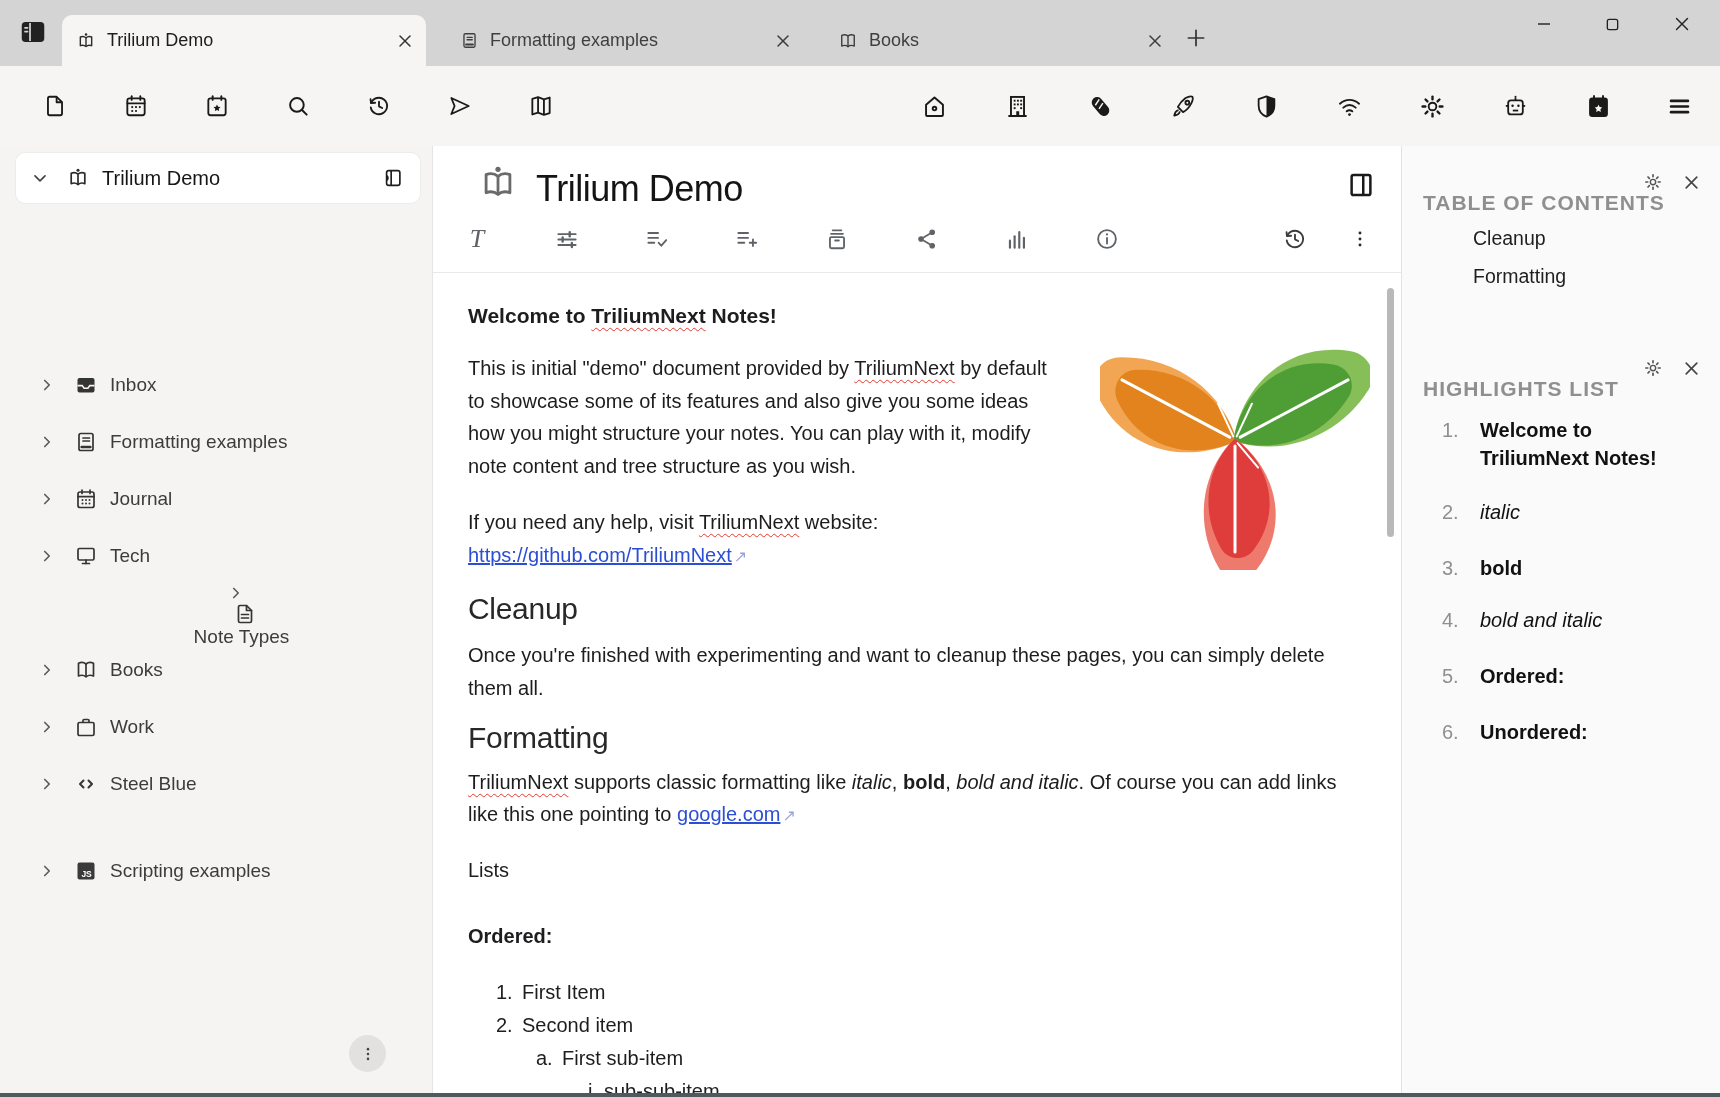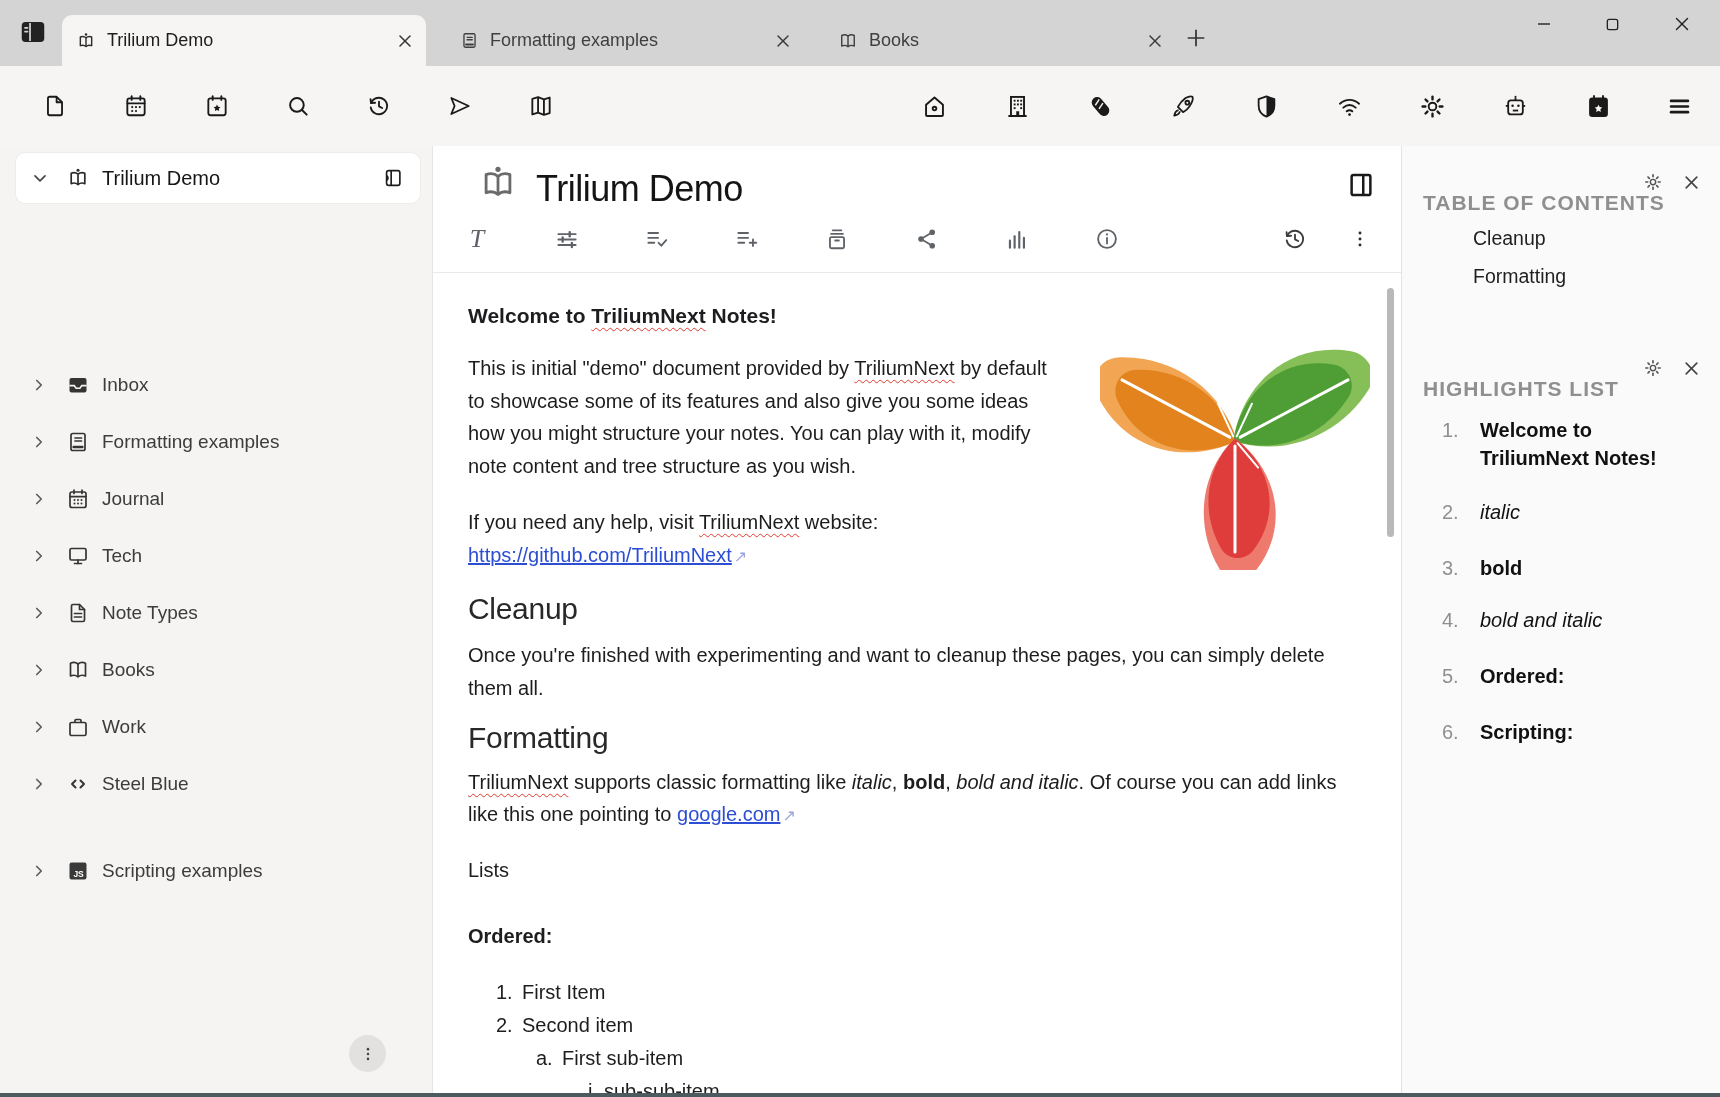--- a/index.html
+++ b/index.html
@@ -21,21 +21,21 @@
   .tbtn{width:28px;height:28px;display:flex;align-items:center;justify-content:center;}
   #left-icons{position:absolute;left:41px;top:26px;display:flex;gap:53px;}
   #launcher-icons{position:absolute;left:920px;top:26px;display:flex;gap:55px;}
   #quick-search{position:absolute;left:595px;top:84px;width:257px;height:45px;background:#e9e7e6;border-radius:9px;display:flex;align-items:center;padding:0 14px 0 20px;box-sizing:border-box;}
   #quick-search input{flex:1;border:none;background:transparent;outline:none;font-size:17.5px;color:#444;font-family:"Liberation Sans",sans-serif;}
   #quick-search input::placeholder{color:#8e8c8b;}
   
   #sidebar{left:0;top:146px;width:433px;height:951px;background:#f5f4f3;border-right:1px solid #e7e5e4;box-sizing:border-box;}
   #tree-root{position:absolute;left:16px;top:7px;width:404px;height:50px;background:#fff;border-radius:9px;display:flex;align-items:center;box-shadow:0 0 0 1px #ececeb;}
   #tree-root .rlabel{font-size:20px;color:#161616;margin-left:12px;flex:1;}
-  .trow{position:absolute;left:0;width:433px;height:57px;display:flex;align-items:center;padding-left:30px;box-sizing:border-box;}
+  .trow{position:absolute;left:0;width:433px;height:57px;display:flex;align-items:center;padding-left:38px;box-sizing:border-box;}
   .trow .tilabel{font-size:19px;color:#3c3c3c;margin-left:12px;white-space:nowrap;}
   .trow .ticon{margin-left:18px;color:#343434;}
   #tree-dots{position:absolute;left:365px;top:1035px;width:37px;height:37px;border-radius:50%;background:#e3e1e0;display:flex;align-items:center;justify-content:center;}
   
   #notearea{left:433px;top:146px;width:968px;height:951px;background:#fff;}
   #note-title{position:absolute;left:103px;top:22px;font-size:36px;color:#141414;letter-spacing:-0.5px;white-space:nowrap;}
   .ribicon{position:absolute;top:80px;width:26px;height:26px;display:flex;align-items:center;justify-content:center;color:#5f6368;}
   #note-divider{position:absolute;left:0;top:126px;width:968px;border-top:1px solid #e9e9e9;}
   .ctext{position:absolute;color:#1d1d1f;font-size:20px;line-height:32.5px;}
   .h2{position:absolute;font-size:30px;font-weight:400;color:#282828;letter-spacing:-0.3px;}
@@ -445,21 +445,21 @@
         </span>
       <span class="ticon">
           <svg width="24" height="24" viewBox="0 0 24 24" fill="none" stroke="#343434" stroke-width="1.7" stroke-linecap="round">
             <rect x="4" y="4.5" width="16" height="11.5" rx="1.5"></rect>
             <line x1="12" y1="16" x2="12" y2="19.5"></line>
             <line x1="8.5" y1="19.5" x2="15.5" y2="19.5"></line>
           </svg>
         </span>
       <span class="tilabel">Tech</span>
     </div>
-    <div class="trow" style="top:438px;">
+    <div class="trow" style="top:438px;flex-direction:column;">
       <span>
           <svg width="18" height="18" viewBox="0 0 24 24" fill="none" stroke="#5a5a5a" stroke-width="2.2" stroke-linecap="round" stroke-linejoin="round">
             <polyline points="9,6 15,12 9,18"></polyline>
           </svg>
         </span>
       <span class="ticon">
           <svg width="24" height="24" viewBox="0 0 24 24" fill="none" stroke="#343434" stroke-width="1.7" stroke-linejoin="round" stroke-linecap="round">
             <path d="M13.5 3.5 H7 a1.5 1.5 0 0 0 -1.5 1.5 V19 a1.5 1.5 0 0 0 1.5 1.5 H17 a1.5 1.5 0 0 0 1.5 -1.5 V8.5 Z"></path>
             <path d="M13.5 3.5 V8.5 H18.5"></path>
             <line x1="8.5" y1="12.5" x2="15.5" y2="12.5"></line>
@@ -789,18 +789,18 @@
     <div class="hlrow" style="top:460px;">
         <span class="hlnum">4.</span>
         <span class="hltext boldital">bold and italic</span>
       </div>
     <div class="hlrow" style="top:516px;">
         <span class="hlnum">5.</span>
         <span class="hltext bold">Ordered:</span>
       </div>
     <div class="hlrow" style="top:572px;">
         <span class="hlnum">6.</span>
-        <span class="hltext bold">Scripting:</span>
+        <span class="hltext bold">Unordered:</span>
       </div>
   </div>
 
   <div id="bottomstrip" class="abs"></div>
 </div>
 
 </body></html>

